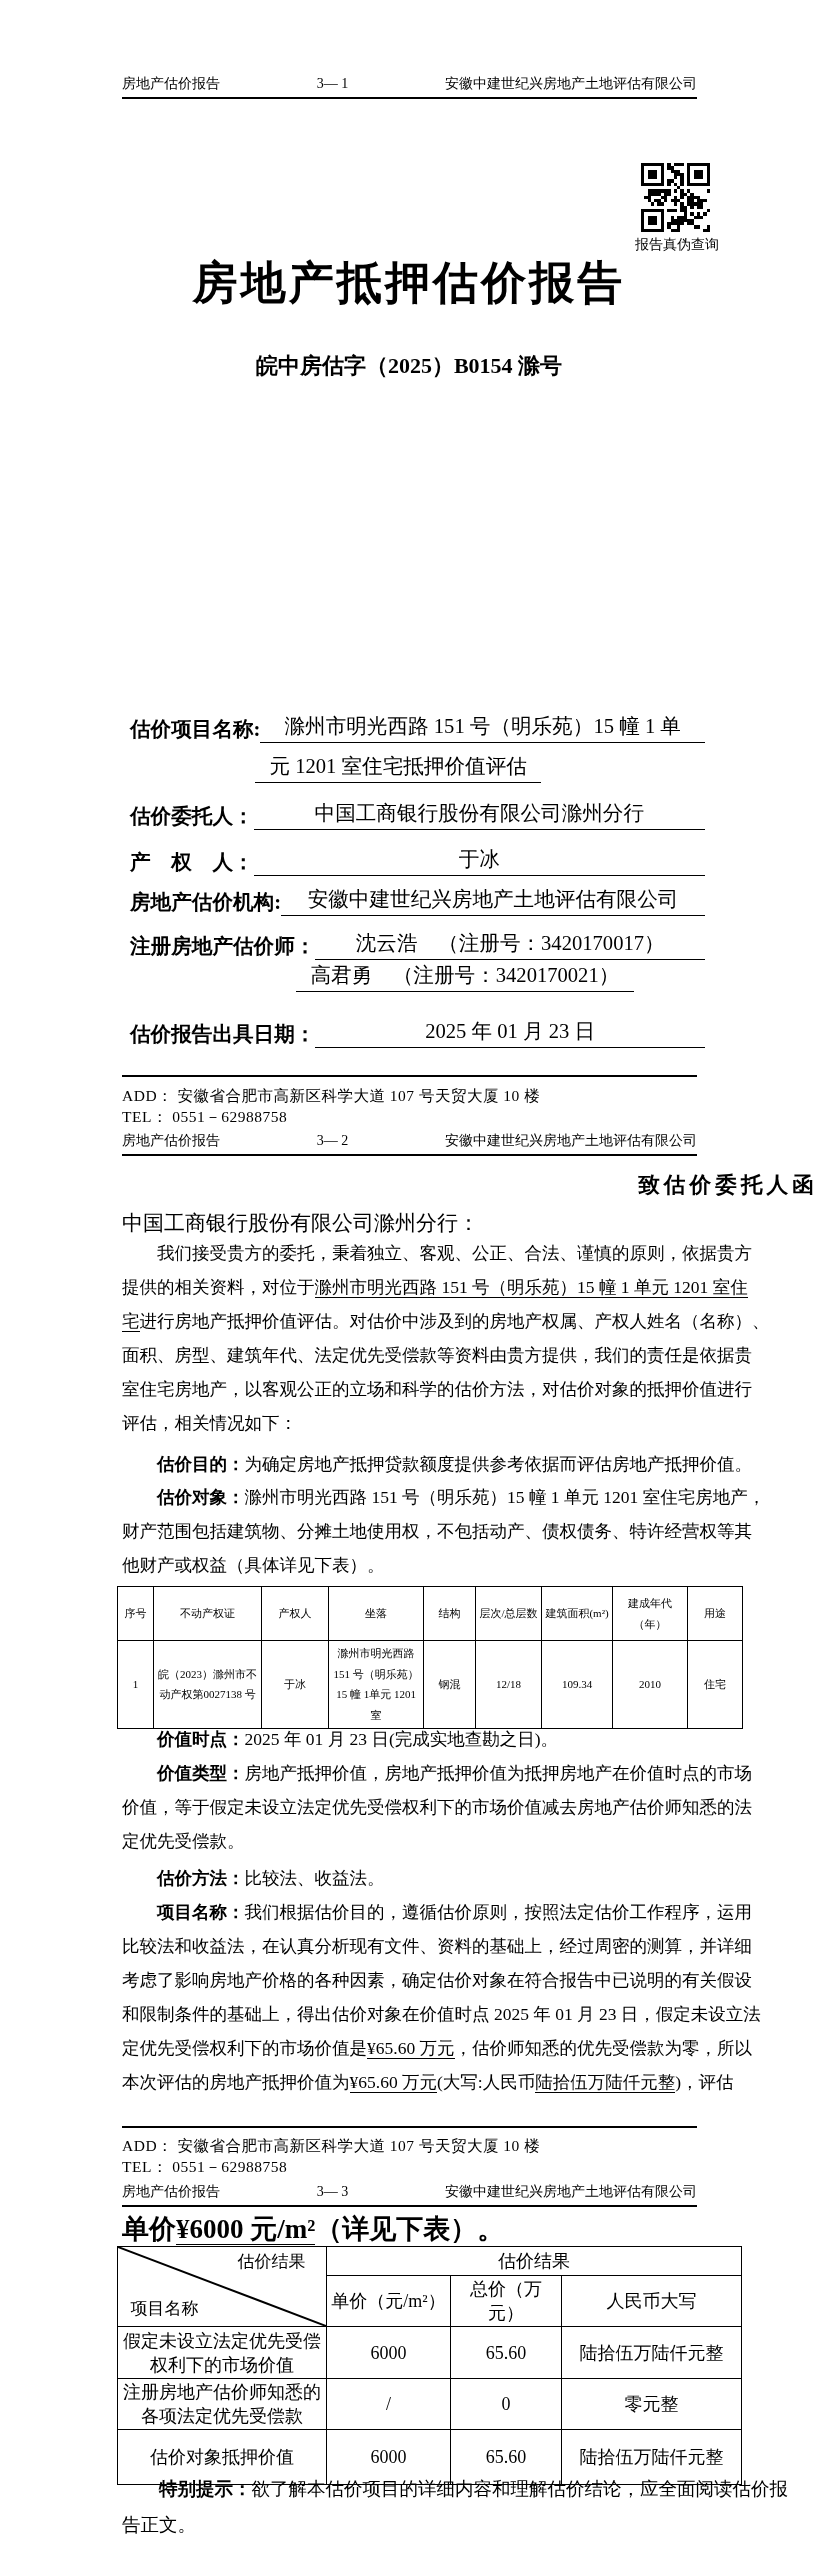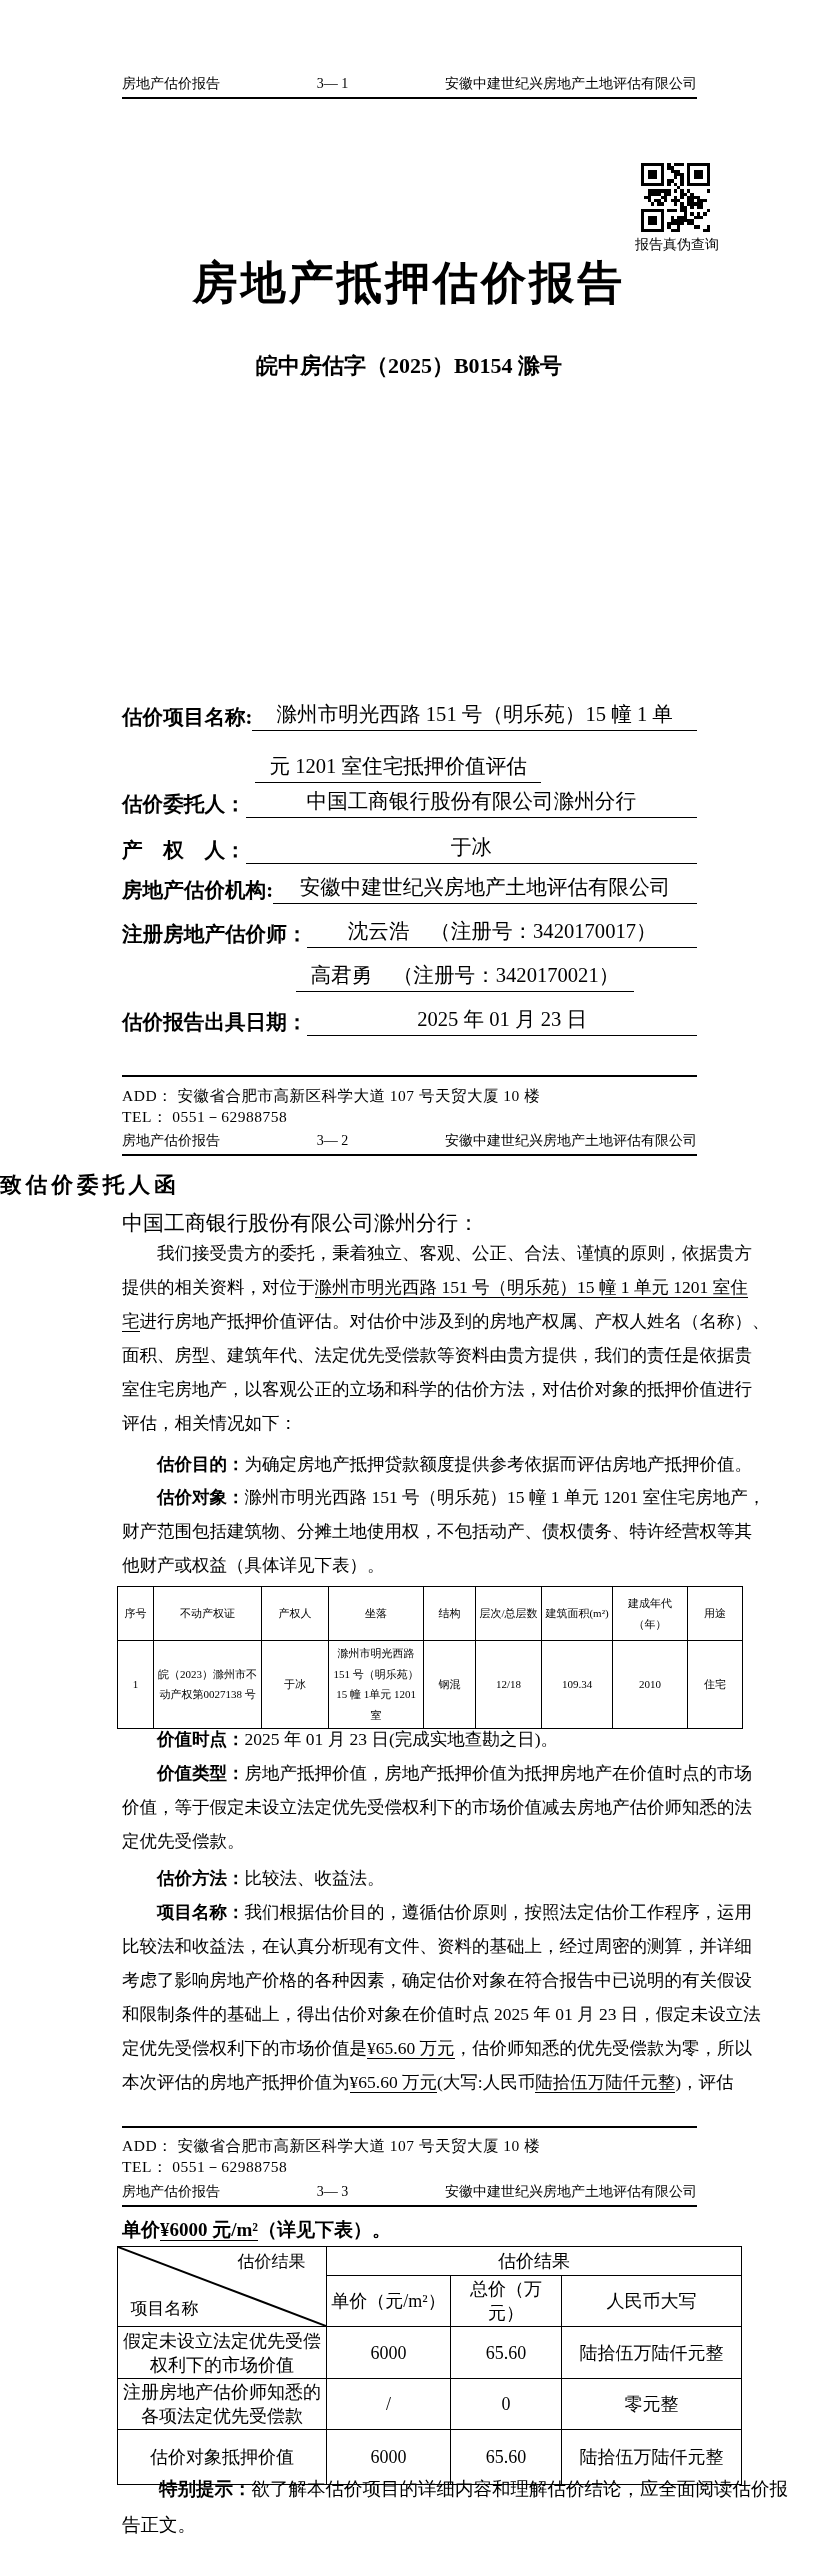--- a/index.html
+++ b/index.html
@@ -10,31 +10,31 @@
   .abs{position:absolute;}
   
   .pgheader{left:122px;width:575px;display:flex;justify-content:space-between;align-items:baseline;font-size:14px;white-space:nowrap;}
   .pgrule{left:122px;width:575px;height:2.1px;background:#000;}
   .ftline{left:122px;font-size:15.5px;white-space:nowrap;letter-spacing:0.5px;}
   
   .qrbox{left:641px;top:163px;width:69px;height:69px;}
   .qrlabel{left:628px;top:236px;width:98px;text-align:center;font-size:14px;white-space:nowrap;}
   .bigtitle{left:0;top:253px;width:818px;text-align:center;font-size:45px;font-weight:bold;letter-spacing:3.1px;white-space:nowrap;}
   .docno{left:0;top:351px;width:818px;text-align:center;font-size:22px;font-weight:bold;white-space:nowrap;}
-  .frow{left:122px;width:575px;display:flex;align-items:flex-end;font-size:20.6px;white-space:nowrap;}
+  .frow{left:130px;width:575px;display:flex;align-items:flex-end;font-size:20.6px;white-space:nowrap;margin-top:12px;}
   .flabel{font-weight:bold;}
   .fval{flex:1;border-bottom:1.5px solid #000;text-align:center;padding-bottom:2.1px;}
   .fval2{display:inline-block;border-bottom:1.5px solid #000;text-align:center;padding:0 14.4px 2.1px 14.4px;}
   
   .blk{left:122px;width:575px;font-size:17.5px;}
   .line{height:34px;line-height:34px;white-space:nowrap;}
   .just{text-align:justify;text-align-last:justify;}
   .b{font-weight:bold;}
   .u{border-bottom:1.5px solid #000;padding-bottom:0;}
-  .lettertitle{left:0;top:1170px;width:818px;text-align:left;font-size:21.6px;font-weight:bold;letter-spacing:4.1px;}
+  .lettertitle{left:0;top:1170px;width:818px;text-align:right;font-size:21.6px;font-weight:bold;letter-spacing:4.1px;}
   .salutation{left:122px;top:1209px;font-size:21px;white-space:nowrap;}
   
   table{border-collapse:collapse;table-layout:fixed;}
   td{border:1px solid #000;text-align:center;vertical-align:middle;overflow:hidden;}
   .t1{left:117px;top:1586px;width:625px;font-size:11px;}
   .t1 td{line-height:20.6px;padding:2.1px 3.1px;}
   .t2{left:117px;top:2246px;width:624px;font-size:18px;padding-left:17px;}
   .t2 td{line-height:24px;padding:1px 4.1px;}
   .diag{position:relative;}
   .diag svg{position:absolute;left:0;top:0;width:100%;height:100%;}
@@ -322,21 +322,21 @@
   <div class="abs ftline" style="top:2136px;">ADD： 安徽省合肥市高新区科学大道 107 号天贸大厦 10 楼</div>
   <div class="abs ftline" style="top:2157px;">TEL： 0551－62988758</div>
 
   <div class="abs pgheader" style="top:2183px;">
     <span>房地产估价报告</span>
     <span>3—  3</span>
     <span>安徽中建世纪兴房地产土地评估有限公司</span>
   </div>
   <div class="abs pgrule" style="top:2205px;"></div>
 
-  <div class="abs blk" style="top:2215px;font-size:19px;">
+  <div class="abs blk" style="top:2215px;font-size:27px;">
     <div class="line" style="height:29px;line-height:29px;"><span class="b">单价</span><span class="u b">¥6000 元/m²</span><span class="b">（详见下表）。</span></div>
   </div>
 
   <table class="abs t2">
     <colgroup>
       <col style="width:209px">
         <col style="width:124px">
         <col style="width:111px">
         <col style="width:180px">
     </colgroup>

